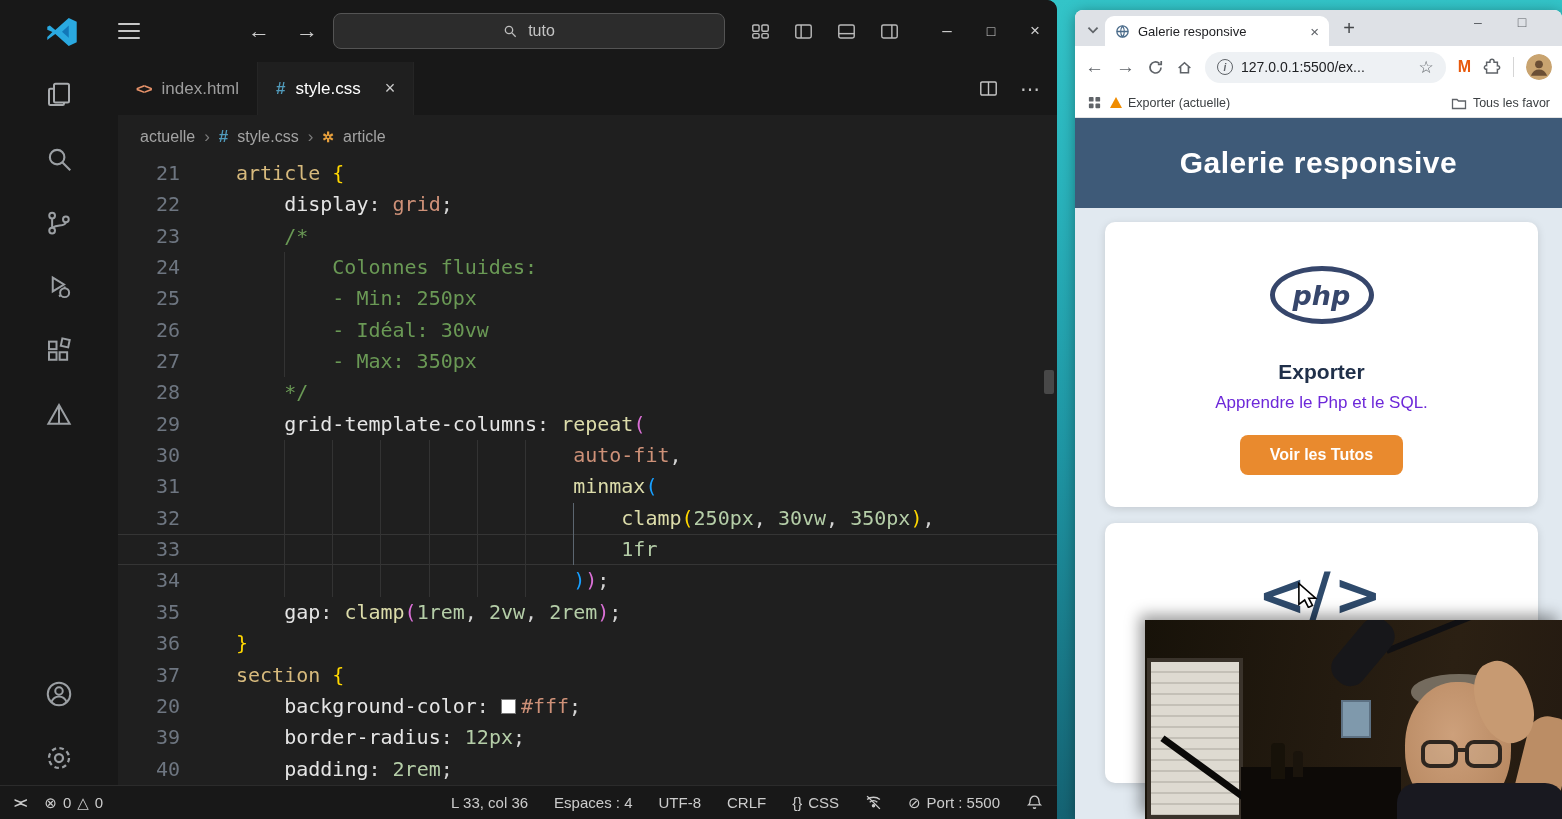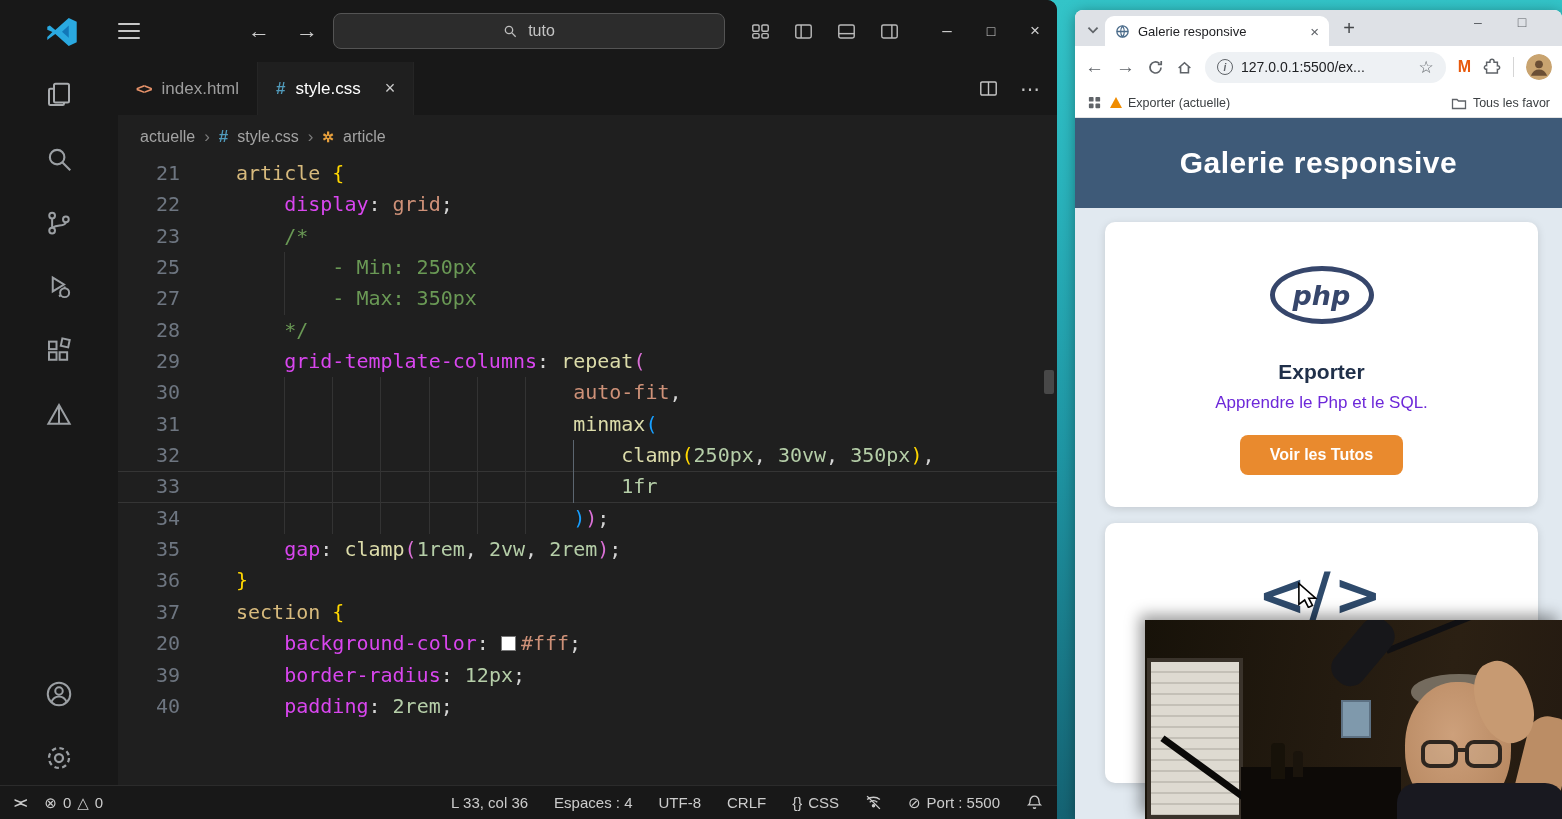--- a/index.html
+++ b/index.html
@@ -50,21 +50,21 @@
   .symbol-ico { color:#e8a03c; font-size:14px; font-weight:bold; }
 
   .vs-editorarea { flex:1; position:relative; overflow:hidden; background:#1f1f1f;
                    font-family:"DejaVu Sans Mono", monospace; font-size:20px; line-height:31.35px; }
   .code-row { display:flex; height:31.35px; position:relative; white-space:pre; }
   .code-row.current { box-shadow:inset 0 1px 0 rgba(255,255,255,.10), inset 0 -1px 0 rgba(255,255,255,.10); }
   .gutter { width:62px; flex:none; text-align:right; color:#6e7681; user-select:none; }
   .line-code { margin-left:56px; position:relative; flex:1; }
   .guide { position:absolute; top:0; bottom:0; width:1px; background:#333333; }
   .guide.active { background:#5c6670; }
-  .tk-sel{color:#d7ba7d} .tk-prop{color:#d946ef} .tk-val{color:#ce9178}
+  .tk-sel{color:#d7ba7d} .tk-prop{color:#e5e5e5} .tk-val{color:#ce9178}
   .tk-fn{color:#dcdcaa} .tk-num{color:#b5cea8} .tk-com{color:#6a9955}
   .tk-punct{color:#d4d4d4} .tk-plain{color:#d4d4d4} .tk-hex{color:#ce9178}
   .tk-b1{color:#ffd700} .tk-b2{color:#da70d6} .tk-b3{color:#179fff}
   .swatch { display:inline-block; width:15px; height:15px; background:#ffffff;
             border:1px solid #777; vertical-align:-1px; margin-right:5px; }
   .vscroll { position:absolute; right:3px; top:212px; width:10px; height:24px;
              background:rgba(121,121,121,.45); border-radius:2px; cursor:pointer; }
 
   .vs-statusbar { height:34px; background:#181818; border-top:1px solid #2b2b2b;
                   display:flex; align-items:center; padding:0 14px; gap:20px;
@@ -305,21 +305,23 @@
           <span class="sep">›</span>
           <span class="symbol-ico">✲</span>
           <span class="bc-item">article</span>
         </div>
 
         <div class="vs-editorarea">
           <div>
               <div class="code-row"><div class="gutter">21</div><div class="line-code"><span class="tk-sel">article</span><span class="tk-plain"> </span><span class="tk-b1">{</span></div></div>
               <div class="code-row"><div class="gutter">22</div><div class="line-code"><span class="tk-plain">    </span><span class="tk-prop">display</span><span class="tk-punct">: </span><span class="tk-val">grid</span><span class="tk-punct">;</span></div></div>
               <div class="code-row"><div class="gutter">23</div><div class="line-code"><span class="tk-plain">    </span><span class="tk-com">/*</span></div></div>
+              <div class="code-row"><div class="gutter">24</div><div class="line-code"><span class="guide" style="left: 4ch;"></span><span class="tk-plain">        </span><span class="tk-com">Colonnes fluides:</span></div></div>
               <div class="code-row"><div class="gutter">25</div><div class="line-code"><span class="guide" style="left: 4ch;"></span><span class="tk-plain">        </span><span class="tk-com">- Min: 250px</span></div></div>
+              <div class="code-row"><div class="gutter">26</div><div class="line-code"><span class="guide" style="left: 4ch;"></span><span class="tk-plain">        </span><span class="tk-com">- Idéal: 30vw</span></div></div>
               <div class="code-row"><div class="gutter">27</div><div class="line-code"><span class="guide" style="left: 4ch;"></span><span class="tk-plain">        </span><span class="tk-com">- Max: 350px</span></div></div>
               <div class="code-row"><div class="gutter">28</div><div class="line-code"><span class="tk-plain">    </span><span class="tk-com">*/</span></div></div>
               <div class="code-row"><div class="gutter">29</div><div class="line-code"><span class="tk-plain">    </span><span class="tk-prop">grid-template-columns</span><span class="tk-punct">: </span><span class="tk-fn">repeat</span><span class="tk-b2">(</span></div></div>
               <div class="code-row"><div class="gutter">30</div><div class="line-code"><span class="guide" style="left: 4ch;"></span><span class="guide" style="left: 8ch;"></span><span class="guide" style="left: 12ch;"></span><span class="guide" style="left: 16ch;"></span><span class="guide" style="left: 20ch;"></span><span class="guide" style="left: 24ch;"></span><span class="tk-plain">                            </span><span class="tk-val">auto-fit</span><span class="tk-punct">,</span></div></div>
               <div class="code-row"><div class="gutter">31</div><div class="line-code"><span class="guide" style="left: 4ch;"></span><span class="guide" style="left: 8ch;"></span><span class="guide" style="left: 12ch;"></span><span class="guide" style="left: 16ch;"></span><span class="guide" style="left: 20ch;"></span><span class="guide" style="left: 24ch;"></span><span class="tk-plain">                            </span><span class="tk-fn">minmax</span><span class="tk-b3">(</span></div></div>
               <div class="code-row"><div class="gutter">32</div><div class="line-code"><span class="guide" style="left: 4ch;"></span><span class="guide" style="left: 8ch;"></span><span class="guide" style="left: 12ch;"></span><span class="guide" style="left: 16ch;"></span><span class="guide" style="left: 20ch;"></span><span class="guide" style="left: 24ch;"></span><span class="guide active" style="left: 28ch;"></span><span class="tk-plain">                                </span><span class="tk-fn">clamp</span><span class="tk-b1">(</span><span class="tk-num">250px</span><span class="tk-punct">, </span><span class="tk-num">30vw</span><span class="tk-punct">, </span><span class="tk-num">350px</span><span class="tk-b1">)</span><span class="tk-punct">,</span></div></div>
               <div class="code-row current"><div class="gutter">33</div><div class="line-code"><span class="guide" style="left: 4ch;"></span><span class="guide" style="left: 8ch;"></span><span class="guide" style="left: 12ch;"></span><span class="guide" style="left: 16ch;"></span><span class="guide" style="left: 20ch;"></span><span class="guide" style="left: 24ch;"></span><span class="guide active" style="left: 28ch;"></span><span class="tk-plain">                                </span><span class="tk-num">1fr</span></div></div>
               <div class="code-row"><div class="gutter">34</div><div class="line-code"><span class="guide" style="left: 4ch;"></span><span class="guide" style="left: 8ch;"></span><span class="guide" style="left: 12ch;"></span><span class="guide" style="left: 16ch;"></span><span class="guide" style="left: 20ch;"></span><span class="guide" style="left: 24ch;"></span><span class="tk-plain">                            </span><span class="tk-b3">)</span><span class="tk-b2">)</span><span class="tk-punct">;</span></div></div>
               <div class="code-row"><div class="gutter">35</div><div class="line-code"><span class="tk-plain">    </span><span class="tk-prop">gap</span><span class="tk-punct">: </span><span class="tk-fn">clamp</span><span class="tk-b2">(</span><span class="tk-num">1rem</span><span class="tk-punct">, </span><span class="tk-num">2vw</span><span class="tk-punct">, </span><span class="tk-num">2rem</span><span class="tk-b2">)</span><span class="tk-punct">;</span></div></div>
               <div class="code-row"><div class="gutter">36</div><div class="line-code"><span class="tk-b1">}</span></div></div>

